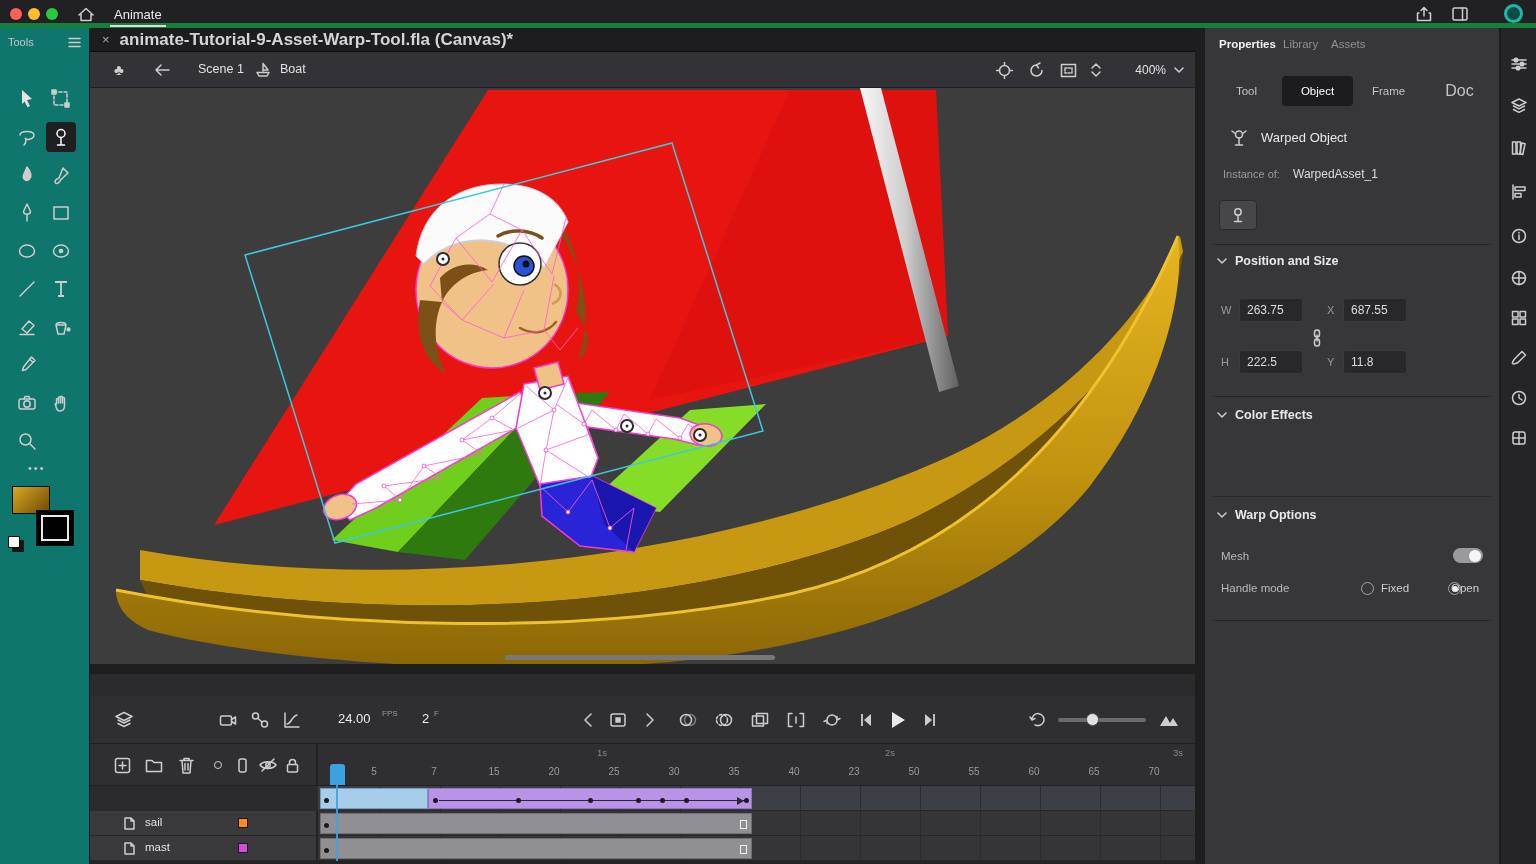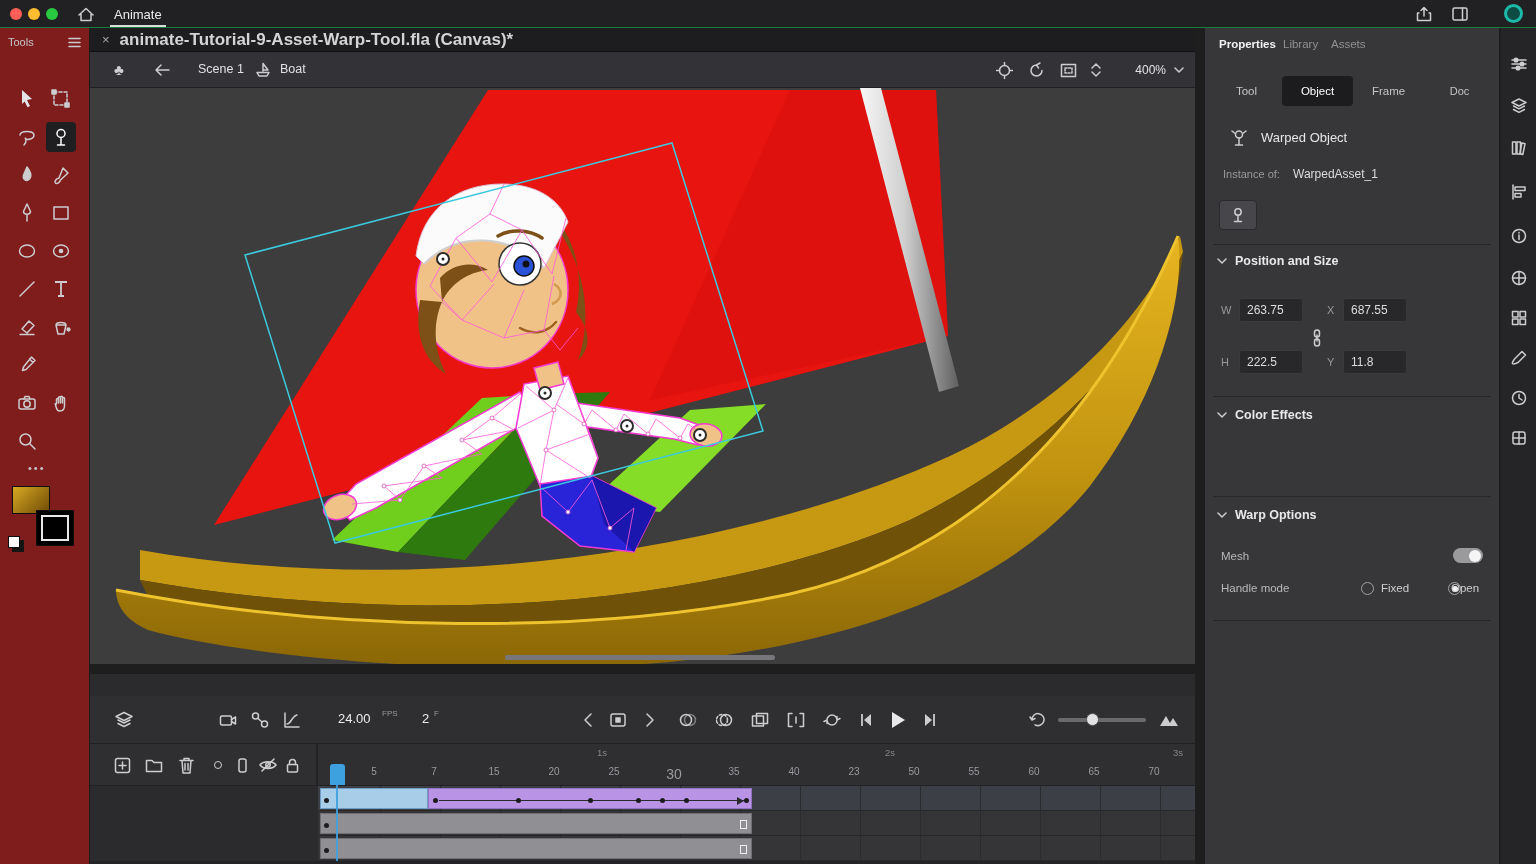--- a/index.html
+++ b/index.html
@@ -17,21 +17,21 @@
 .sechead{position:absolute;display:flex;align-items:center;gap:8px;font-size:12.5px;font-weight:bold;color:#e8e8ea}
 .radio{width:13px;height:13px;border-radius:50%;border:1.5px solid #a2a2a6;display:inline-block;position:relative}
 .radio.on::after{content:"";position:absolute;left:2.5px;top:2.5px;width:6px;height:6px;border-radius:50%;background:#f2f2f2}
 .row-sep{border-bottom:1px solid #28282b}
 .kdot{position:absolute;width:5px;height:5px;border-radius:50%;background:#1c1c1e;top:9px}
 .span-end{position:absolute;top:6px;width:7px;height:9px;border:1.5px solid #f0f0f0;background:transparent}
 </style>
 </head>
 <body>
 
-<div class="abs" style="left:0;top:0;width:1536px;height:28px;background:#212123;border-bottom:1px solid #15803d">
+<div class="abs" style="left:0;top:0;width:1536px;height:28px;background:#212123;border-bottom:5px solid #15803d">
   <span class="abs" style="left: 10px; top: 8px; width: 12px; height: 12px; border-radius: 50%; background-color: rgb(255, 95, 87);"></span>
   <span class="abs" style="left: 28px; top: 8px; width: 12px; height: 12px; border-radius: 50%; background-color: rgb(254, 188, 46);"></span>
   <span class="abs" style="left: 46px; top: 8px; width: 12px; height: 12px; border-radius: 50%; background-color: rgb(40, 200, 64);"></span>
   <div class="abs ico" style="left:76px;top:5px;width:20px;height:18px">
     <svg class="ic" width="16" height="15" viewBox="0 0 16 15">
         <path d="M1,8 L8,1.5 L15,8 M3,7 L3,13.5 L13,13.5 L13,7"></path>
       </svg>
   </div>
   <div class="abs" style="left:104px;top:0;height:28px;padding:0 10px;display:flex;align-items:center">
     <span class="lbl" style="font-size:13px;color:#ececee">Animate</span>
@@ -44,21 +44,21 @@
   </div>
   <div class="abs ico" style="left:1450px;top:5px;width:20px;height:18px">
     <svg class="ic" width="16" height="14" viewBox="0 0 16 14">
         <rect x="1" y="1" width="14" height="12" rx="1.5"></rect>
         <path d="M10.5,1 L10.5,13"></path>
       </svg>
   </div>
   <div class="abs" style="left:1504px;top:4px;width:19px;height:19px;border-radius:50%;border:3px solid #1cb8a8;background:#0f4b45"></div>
 </div>
 
-<div class="abs" style="left:0;top:28px;width:90px;height:836px;background:#7f1d1d;border-right:1px solid #1c1c1e">
+<div class="abs" style="left:0;top:28px;width:90px;height:836px;background:#0f766e;border-right:1px solid #1c1c1e">
   <span class="abs lbl" style="left:8px;top:8px;font-size:11px;color:#c6c6c8">Tools</span>
   <div class="abs ico" style="left:66px;top:7px;width:16px;height:14px">
     <svg class="ic" width="13" height="11" viewBox="0 0 13 11">
         <path d="M1,1.5 H12 M1,5.5 H12 M1,9.5 H12"></path>
       </svg>
   </div>
 
   <div class="abs tool" style="left:12px;top:56px">
     <svg width="22" height="22" viewBox="0 0 22 22">
         <path d="M6,2 L16,11 L11,12 L14,18 L11.5,19.3 L8.6,13.4 L6,16 Z" fill="#e4e4e6"></path>
@@ -452,32 +452,46 @@
 
   <div class="abs" style="left:228px;top:70px;width:877px;height:42px;background:#2f2f32;border-bottom:1px solid #222225;overflow:hidden">
     <span class="abs lbl" style="left:284px;top:3px;transform:translateX(-50%);font-size:9.5px;color:#85858a">1s</span>
     <span class="abs lbl" style="left:572px;top:3px;transform:translateX(-50%);font-size:9.5px;color:#85858a">2s</span>
     <span class="abs lbl" style="left:860px;top:3px;transform:translateX(-50%);font-size:9.5px;color:#85858a">3s</span>
     <span class="abs lbl" style="left:56px;top:22px;transform:translateX(-50%);font-size:10px;color:#9a9a9e">5</span>
     <span class="abs lbl" style="left:116px;top:22px;transform:translateX(-50%);font-size:10px;color:#9a9a9e">7</span>
     <span class="abs lbl" style="left:176px;top:22px;transform:translateX(-50%);font-size:10px;color:#9a9a9e">15</span>
     <span class="abs lbl" style="left:236px;top:22px;transform:translateX(-50%);font-size:10px;color:#9a9a9e">20</span>
     <span class="abs lbl" style="left:296px;top:22px;transform:translateX(-50%);font-size:10px;color:#9a9a9e">25</span>
-    <span class="abs lbl" style="left:356px;top:22px;transform:translateX(-50%);font-size:14px;color:#9a9a9e">30</span>
+    <span class="abs lbl" style="left:356px;top:22px;transform:translateX(-50%);font-size:10px;color:#9a9a9e">30</span>
     <span class="abs lbl" style="left:416px;top:22px;transform:translateX(-50%);font-size:10px;color:#9a9a9e">35</span>
     <span class="abs lbl" style="left:476px;top:22px;transform:translateX(-50%);font-size:10px;color:#9a9a9e">40</span>
     <span class="abs lbl" style="left:536px;top:22px;transform:translateX(-50%);font-size:10px;color:#9a9a9e">23</span>
     <span class="abs lbl" style="left:596px;top:22px;transform:translateX(-50%);font-size:10px;color:#9a9a9e">50</span>
     <span class="abs lbl" style="left:656px;top:22px;transform:translateX(-50%);font-size:10px;color:#9a9a9e">55</span>
     <span class="abs lbl" style="left:716px;top:22px;transform:translateX(-50%);font-size:10px;color:#9a9a9e">60</span>
     <span class="abs lbl" style="left:776px;top:22px;transform:translateX(-50%);font-size:10px;color:#9a9a9e">65</span>
     <span class="abs lbl" style="left:836px;top:22px;transform:translateX(-50%);font-size:10px;color:#9a9a9e">70</span>
     <div class="abs" style="left: 12px; top: 20px; width: 15px; height: 22px; border-radius: 3px 3px 0px 0px; background-color: rgb(61, 161, 224);"></div>
   </div>
 
+  <div class="abs row-sep" style="left:0;top:137px;width:228px;height:25px;background:#3a3a3d;border-right:2px solid #222225">
+    <svg class="ic abs" style="left:34px;top:6px" width="11" height="13" viewBox="0 0 11 13">
+        <path d="M1,1 H7 L10,4 V12 H1 Z M7,1 V4 H10"></path>
+      </svg>
+    <span class="abs lbl" style="left:55px;top:5px;font-size:11.5px;color:#e2e2e4">sail</span>
+    <span class="abs" style="left: 148px; top: 7px; width: 10px; height: 10px; border: 1px solid rgb(28, 28, 30); background-color: rgb(255, 138, 30);"></span>
+  </div>
+  <div class="abs row-sep" style="left:0;top:162px;width:228px;height:25px;background:#3a3a3d;border-right:2px solid #222225">
+    <svg class="ic abs" style="left:34px;top:6px" width="11" height="13" viewBox="0 0 11 13">
+        <path d="M1,1 H7 L10,4 V12 H1 Z M7,1 V4 H10"></path>
+      </svg>
+    <span class="abs lbl" style="left:55px;top:5px;font-size:11.5px;color:#e2e2e4">mast</span>
+    <span class="abs" style="left: 148px; top: 7px; width: 10px; height: 10px; border: 1px solid rgb(28, 28, 30); background-color: rgb(207, 79, 216);"></span>
+  </div>
 
   <div class="abs row-sep" style="left:228px;top:112px;width:877px;height:25px;background:#3c4046;background-image:repeating-linear-gradient(to right,transparent 0,transparent 59px,#2c2c2f 59px,#2c2c2f 60px);background-position-x:3px">
     <div class="abs" style="left: 2px; top: 2px; width: 108px; height: 21px; border: 1px solid rgb(111, 158, 196); background-color: rgb(168, 205, 233);">
       <span class="kdot" style="left:3px"></span>
     </div>
     <div class="abs" style="left: 110px; top: 2px; width: 324px; height: 21px; border: 1px solid rgb(146, 114, 194); background-color: rgb(184, 147, 230);">
       <div class="abs" style="left:10px;top:11px;width:306px;height:1px;background:#2a2a2e"></div>
       <div class="abs" style="left:308px;top:8px;width:0;height:0;border-left:7px solid #2a2a2e;border-top:4px solid transparent;border-bottom:4px solid transparent"></div>
       <span class="kdot" style="left:4px"></span>
       <span class="kdot" style="left:87px"></span>
@@ -513,21 +527,21 @@
     <div class="ico" style="width:71px;height:30px">
         <span style="font-size:11.5px;color:#c4c4c6">Tool</span>
       </div>
     <div class="ico" style="width:71px;height:30px;background:#1c1c1e;border-radius:4px">
         <span style="font-size:11.5px;color:#ffffff">Object</span>
       </div>
     <div class="ico" style="width:71px;height:30px">
         <span style="font-size:11.5px;color:#c4c4c6">Frame</span>
       </div>
     <div class="ico" style="width:71px;height:30px">
-        <span style="font-size:11px;color:#c4c4c6">Doc</span>
+        <span style="font-size:16px;color:#c4c4c6">Doc</span>
       </div>
   </div>
 
   <div class="abs ico" style="left:22px;top:98px;width:24px;height:24px">
     <svg class="ic" width="20" height="20" viewBox="0 0 20 20">
         <circle cx="10" cy="6.5" r="3.5"></circle>
         <path d="M10,10 L10,17 M6.5,17 L13.5,17 M3,3 L5.5,5 M17,3 L14.5,5"></path>
       </svg>
   </div>
   <span class="abs lbl" style="left:56px;top:102px;font-size:13px;color:#e6e6e8">Warped Object</span>

